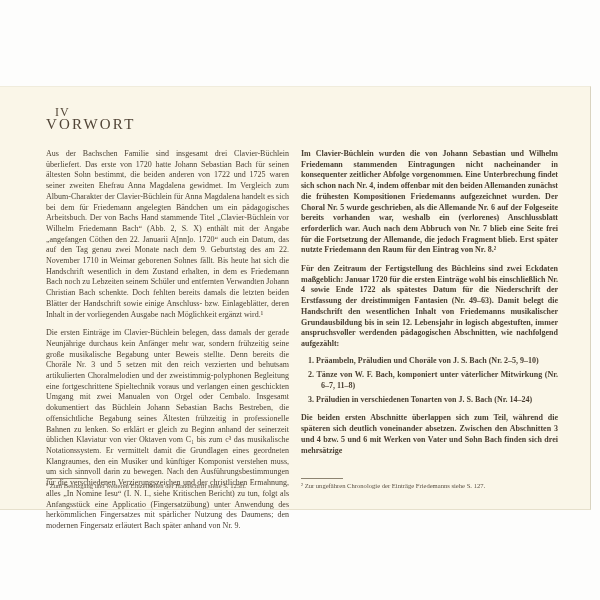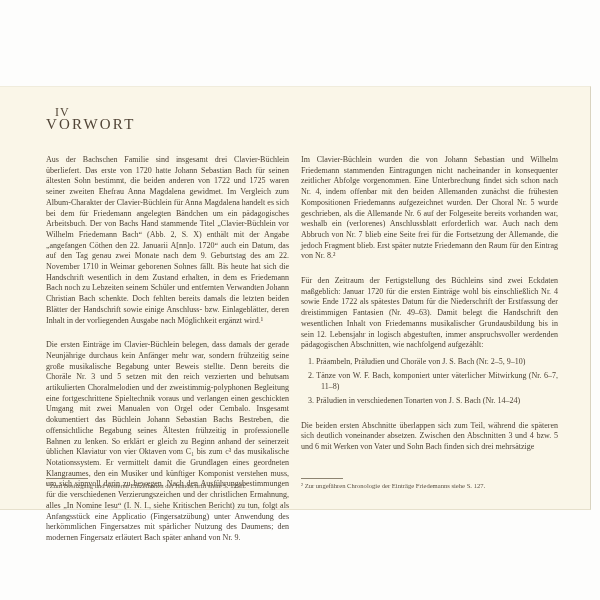--- a/index.html
+++ b/index.html
@@ -45,22 +45,22 @@
   .columns {
     position: absolute;
     left: 46px;
     top: 54px;
     width: 512px;
     display: flex;
     gap: 12px;
   }
   .col { font-size: 8px; line-height: 10.7px; text-align: justify; }
   .col-left  { width: 243px; }
-  .col-right { width: 257px; }
-  .col p { margin: 14px 0 6px 0; }
+  .col-right { width: 257px; font-weight: bold; }
+  .col p { margin: 8px 0 6px 0; }
   .num-list { margin: 3px 0 0 0; padding: 0 0 0 7px; }
   .list-item {
     padding-left: 13px;
     text-indent: -13px;
     margin-bottom: 3.5px;
   }
   .closing { margin-top: 5px; }
   .footnote {
     position: absolute;
     top: 391px;

